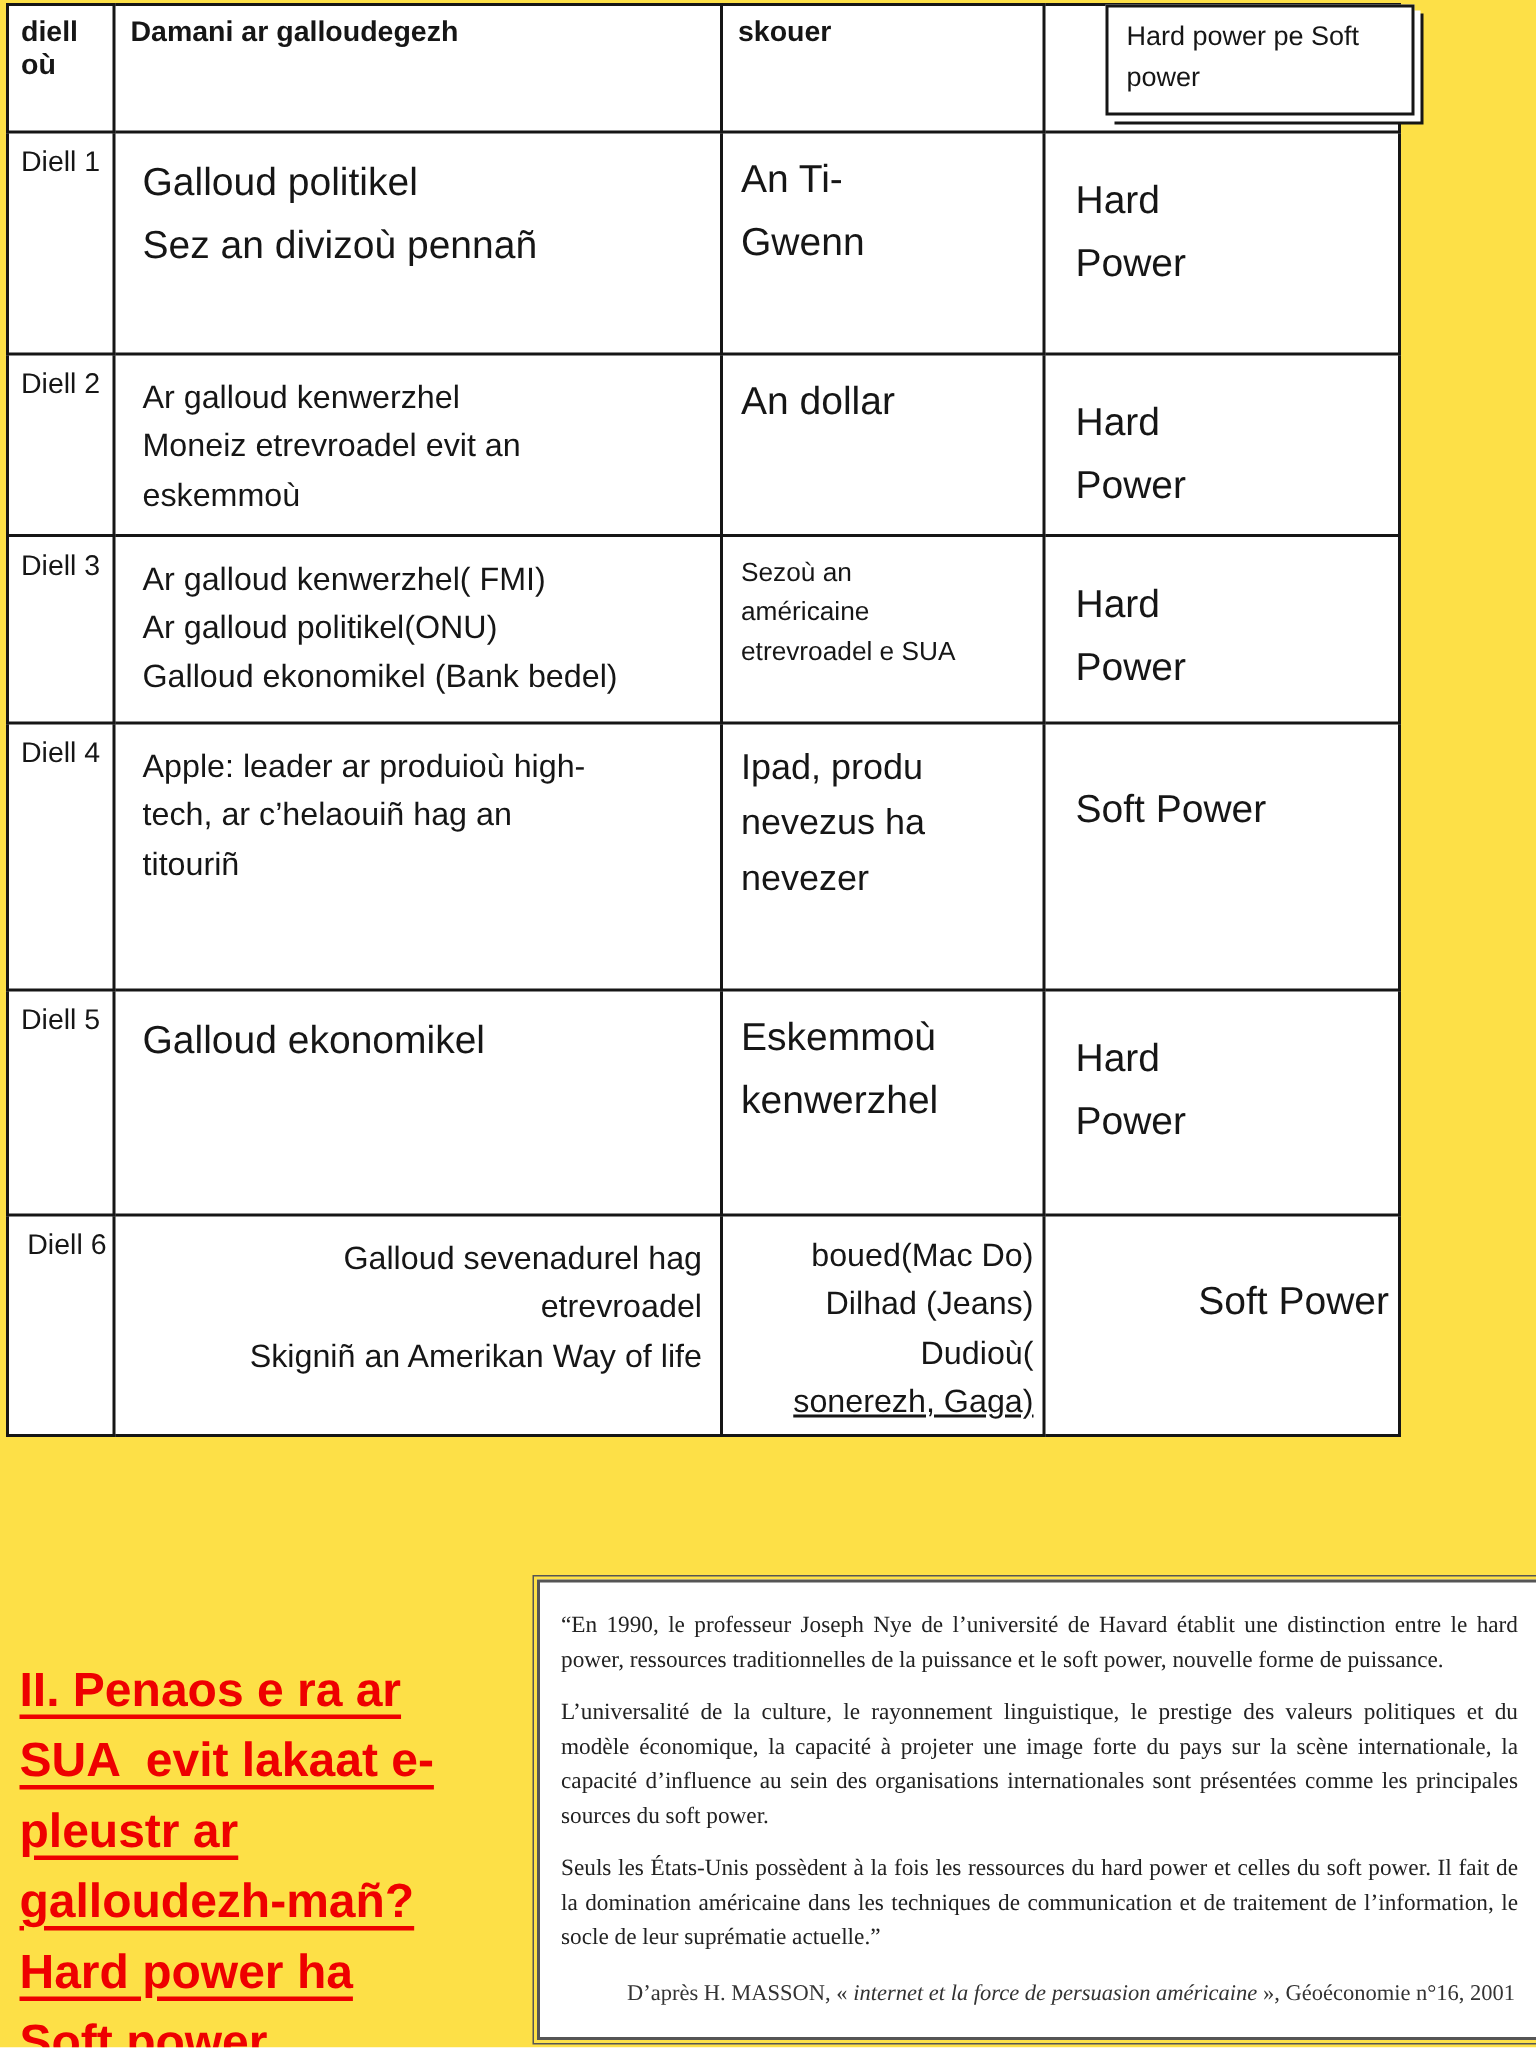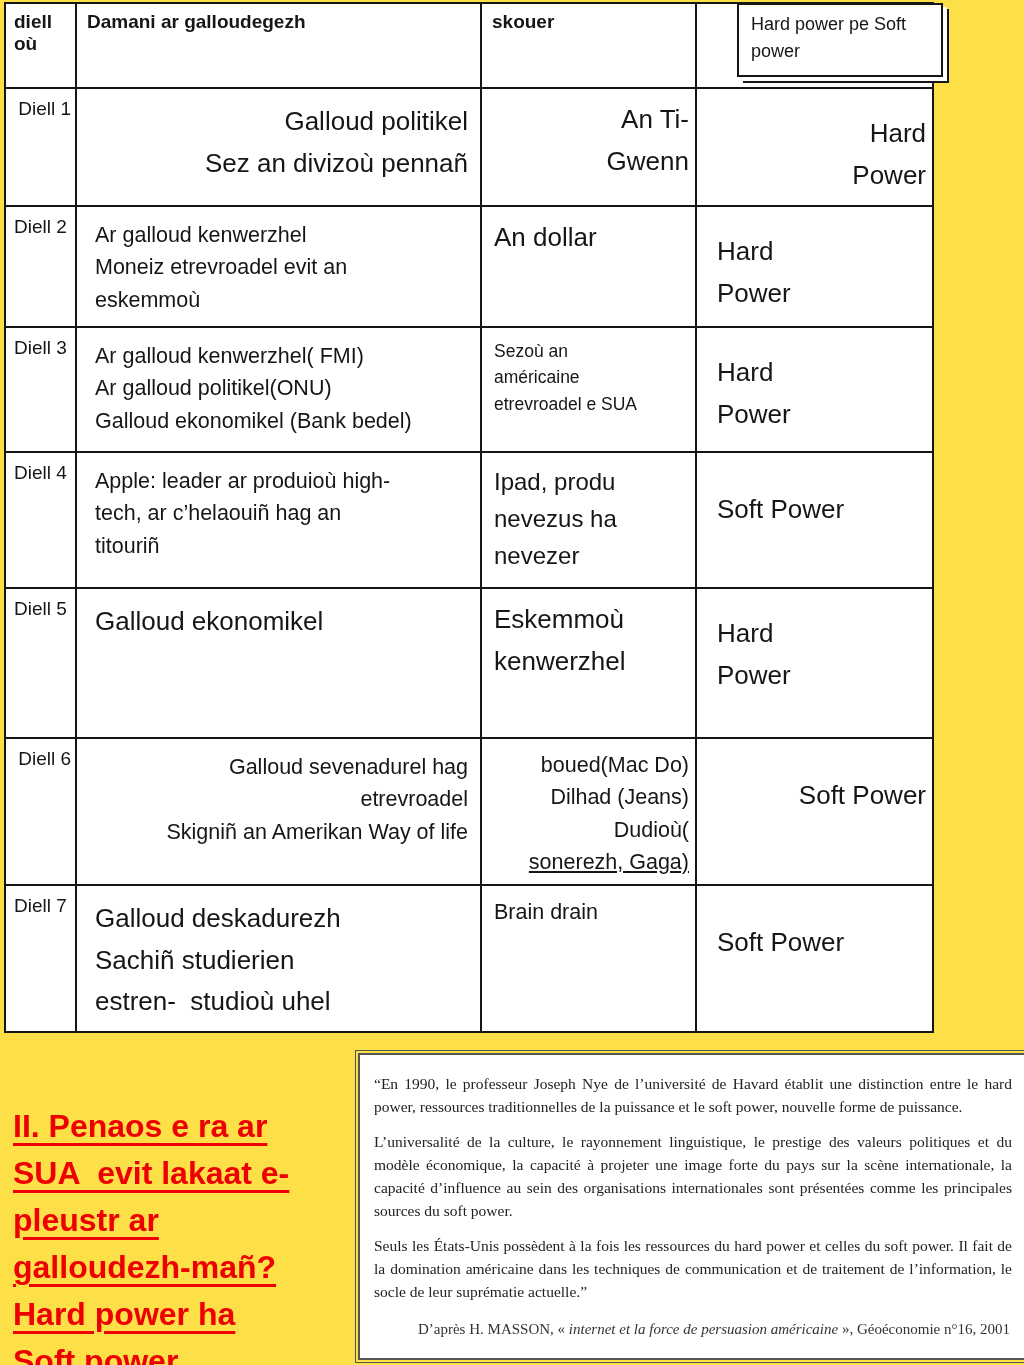--- a/index.html
+++ b/index.html
@@ -22,22 +22,22 @@
   th.h-id{padding-left:8px;}
   td.c-id{font-size:19px;padding:8px 4px 4px 8px;line-height:1.3;}
   td.c-damani{padding:12px 12px 8px 18px;}
   td.c-skouer{padding:10px 6px 6px 12px;}
   td.c-power{padding:24px 6px 6px 20px;}
   td.c-power.soft{padding-top:36px;}
   .fz26{font-size:26px;line-height:1.6;}
   .fz24{font-size:24px;line-height:1.55;}
   .fz21{font-size:21.5px;line-height:1.5;}
   .fz17{font-size:17.5px;line-height:1.5;}
-  tr.rh0{height:85px;} tr.rh1{height:118px;text-align:right;} tr.rh2{height:121px;}
-  tr.rh3{height:125px;} tr.rh4{height:136px;} tr.rh5{height:150px;}
+  tr.rh0{height:85px;} tr.rh1{height:148px;} tr.rh2{height:121px;}
+  tr.rh3{height:125px;} tr.rh4{height:178px;} tr.rh5{height:150px;}
   tr.rh6{height:134px;text-align:right;} tr.rh7{height:140px;}
   .u{text-decoration:underline;}
 
   
   .power-note{
     position:absolute;left:737px;top:3px;width:206px;height:74px;
     box-sizing:border-box;border:2px solid #161616;background:#fff;
     font-size:18px;line-height:1.5;padding:6px 6px 4px 12px;z-index:3;
     box-shadow:4px 4px 0 0 #ffffff, 6px 6px 0 0 #161616;
     white-space:normal;
@@ -134,28 +134,20 @@
       <td class="c-id">Diell 6</td>
       <td class="c-damani fz21">Galloud sevenadurel hag
 etrevroadel
 Skigniñ an Amerikan Way of life</td>
       <td class="c-skouer fz21"><span> boued(Mac Do)
 Dilhad (Jeans)
 Dudioù(
 </span><span class="u">sonerezh, Gaga)</span></td>
       <td class="c-power fz26 soft">Soft Power</td>
     </tr>
-    <tr class="rh7">
-      <td class="c-id">Diell 7</td>
-      <td class="c-damani fz26">Galloud deskadurezh
-Sachiñ studierien
-estren-  studioù uhel</td>
-      <td class="c-skouer fz21">Brain drain</td>
-      <td class="c-power fz26 soft">Soft Power</td>
-    </tr>
   </tbody>
     </table>
 
   <div class="power-note">Hard power pe Soft power</div>
 
   <div class="section-heading">II. Penaos e ra ar
 SUA  evit lakaat e-
 pleustr ar
 galloudezh-mañ?
 Hard power ha

